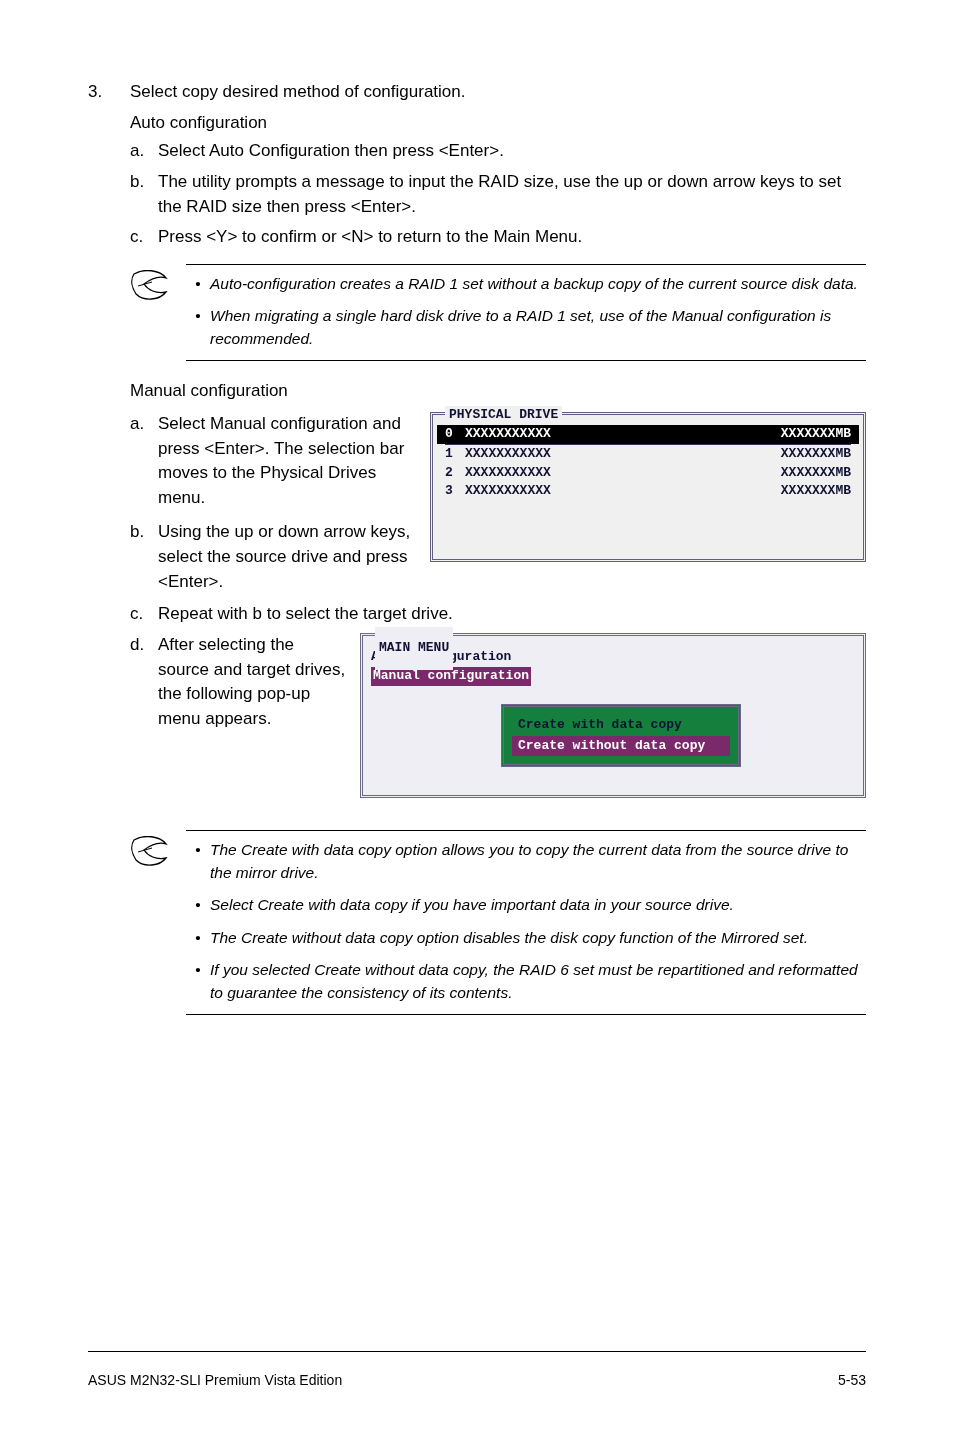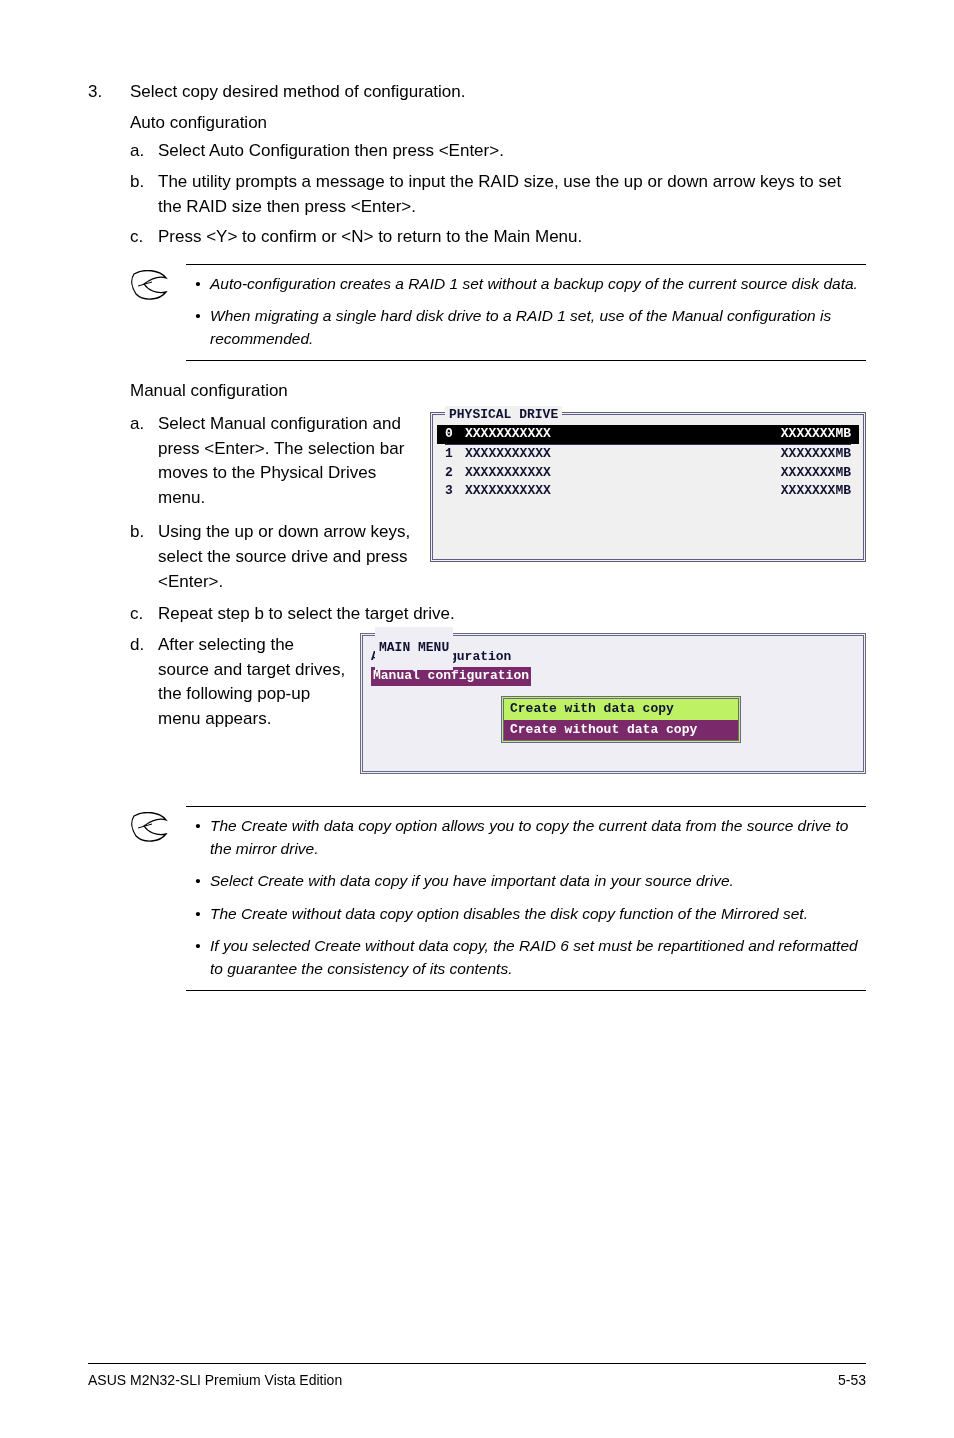--- a/index.html
+++ b/index.html
@@ -75,33 +75,33 @@
     padding: 10px 8px 28px 8px;
     position: relative;
   }
   .main-title {
     position: absolute; top: -9px; left: 12px;
     background: #eeeef4; padding: 12px 4px;
   }
   .opt-hl { background: #7a2a6a; color: #fff; display: inline-block; padding: 0 2px; }
   .pop {
     border: 3px double #6a6a88;
-    background: #bef264;
+    background: #15803d;
     margin-left: 130px;
-    margin-top: 10px;
-    padding: 0;
+    margin-top: 18px;
+    padding: 8px;
     width: 240px;
   }
   .pop .plain, .pop .hl { padding: 1px 6px; white-space: nowrap; }
   .pop .hl { background: #7a2a6a; color: #fff; }
   .footer {
     position: absolute;
     bottom: 48px; left: 88px; right: 88px;
     border-top: 1px solid #000;
-    padding-top: 6px;
+    padding-top: 18px;
     font-size: 14px;
     display: flex; justify-content: space-between;
   }
 </style>
 </head>
 <body>
 
 <div class="num-list">
   <div class="num">3.</div>
   <div class="content">
@@ -183,21 +183,21 @@
         <span class="n">3</span>
         <span class="id">XXXXXXXXXXX</span>
         <span class="sz">XXXXXXXMB</span>
       </div>
     </div>
   </div>
 </div>
 
 <div class="sub-item indent" style="margin-top:2px;">
   <div class="letter">c.</div>
-  <div class="sub-content">Repeat step b to select the target drive.</div>
+  <div class="sub-content">Repeat with b to select the target drive.</div>
 </div>
 
 <div class="two-col" style="margin-top:2px;">
   <div class="left" style="flex-basis:230px;">
     <div class="sub-item">
       <div class="letter">d.</div>
       <div class="sub-content">After selecting the source and target drives, the following pop-up menu appears.</div>
     </div>
   </div>
   <div class="right">

